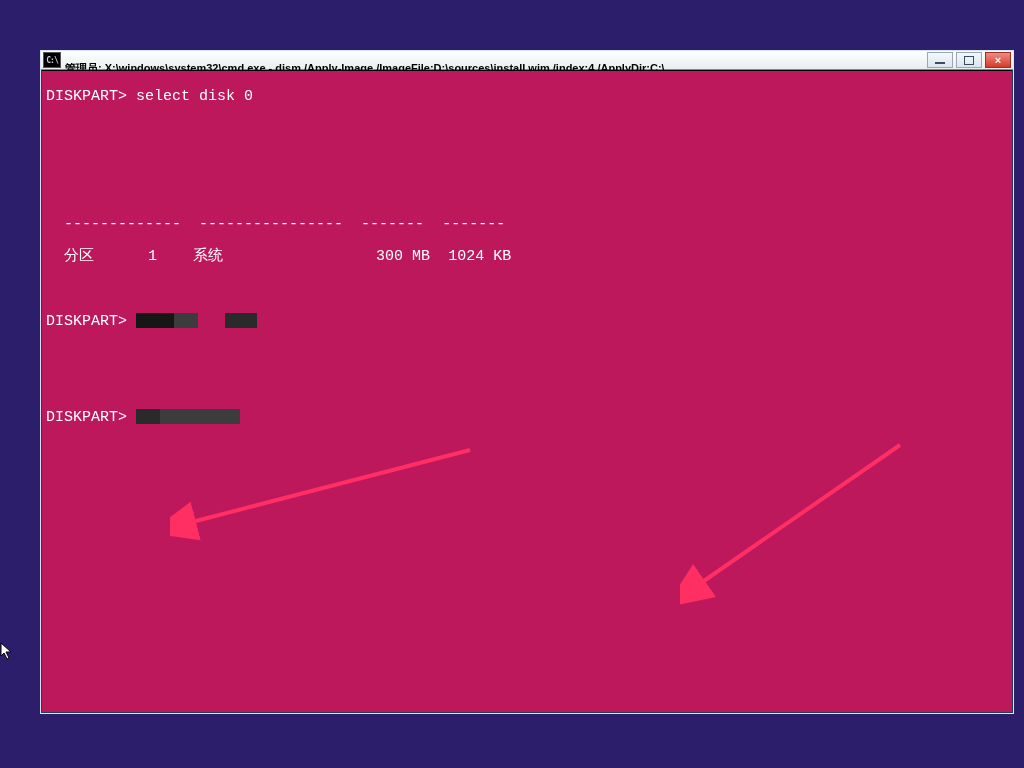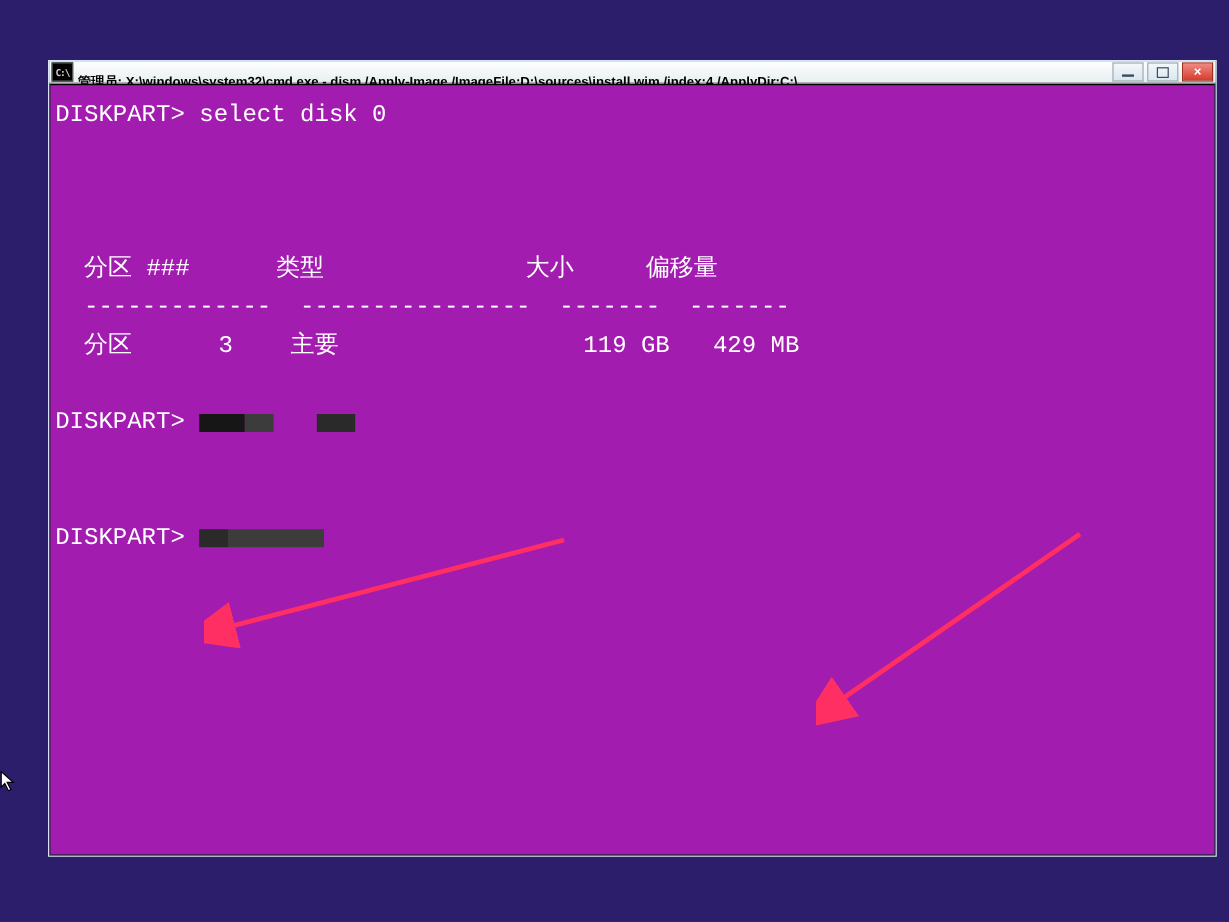--- a/index.html
+++ b/index.html
@@ -56,24 +56,24 @@
     background: linear-gradient(#f08a82, #d43c2b);
     border-color: #a12f21;
     color: #fff;
   }
   .winbtn .shape-min { width:10px; height:2px; background:#3a4d5f; margin-top:6px;}
   .winbtn .shape-max { width:8px; height:7px; border:1px solid #3a4d5f;}
   .winbtn .shape-x   { font-weight: bold; font-size:11px; line-height:0; color:#fff;}
   .terminal {
     position: absolute;
     left: 1px; right: 1px; top: 20px; bottom: 1px;
-    background: #a21caf;
+    background: #be185d;
     color: #fff;
     font-family: "NSimSun", "SimSun", "Courier New", monospace;
-    font-size: 20px;
+    font-size: 15px;
     line-height: 16px;
     padding: 2px 4px 0 4px;
     white-space: pre;
     overflow: hidden;
   }
   .terminal .line { height:16px; }
   .redact {
     display: inline-block;
     height: 15px;
     vertical-align: -3px;
@@ -112,23 +112,22 @@
           <span class="shape-x">×</span>
         </div>
     </div>
   </div>
 
   <div class="terminal">
 <div class="line"><span>DISKPART&gt;</span> <span>select disk 0</span></div>
 <div class="line"></div>
 <div class="line"></div>
 <div class="line"></div>
-<div class="line">  <span>分区 ###</span>      <span>类型</span>              <span>大小</span>     <span>偏移量</span></div>
 <div class="line">  <span>-------------</span>  <span>----------------</span>  <span>-------</span>  <span>-------</span></div>
-<div class="line">  <span>分区</span>      <span>3</span>    <span>主要</span>                 <span>119 GB</span>   <span>429 MB</span></div>
+<div class="line">  <span>分区</span>      <span>1</span>    <span>系统</span>                 <span>300 MB</span>  <span>1024 KB</span></div>
 <div class="line"></div>
 <div class="line"><span>DISKPART&gt;</span> <span class="redact r-dark" style="width:38px"></span><span class="redact r-light" style="width:24px"></span>   <span class="redact r-med" style="width:32px"></span></div>
 <div class="line"></div>
 <div class="line"></div>
 <div class="line"><span>DISKPART&gt;</span> <span class="redact r-med" style="width:24px"></span><span class="redact r-light" style="width:80px"></span></div>
 <div class="line"></div>
 <div class="line"></div>
 
 
 

